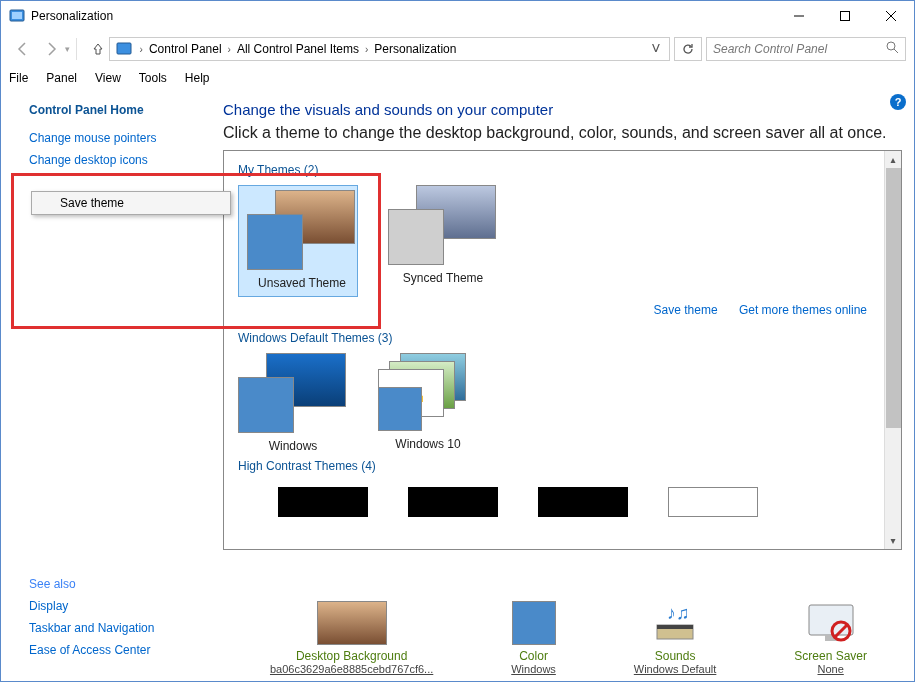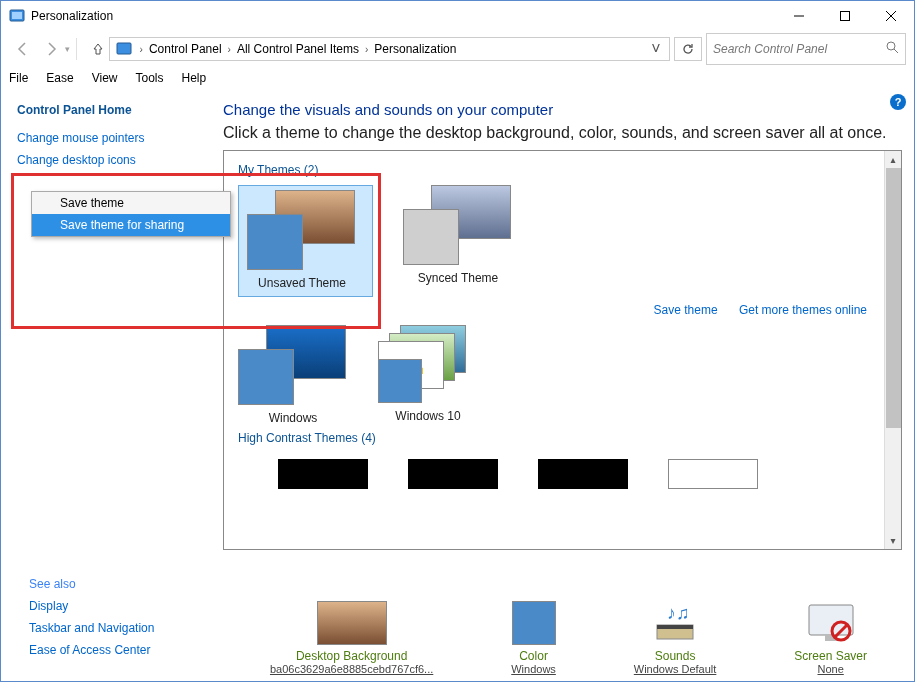--- a/index.html
+++ b/index.html
@@ -18,47 +18,47 @@
 .nav-arrow { width: 28px; height: 28px; display: flex; justify-content: center; align-items: center; color: #a0a0a0; }
 .nav-up { width: 22px; height: 22px; display: flex; justify-content: center; align-items: center; margin-left: 4px; color: #505050; }
 .divider { width: 1px; height: 22px; background: #e0e0e0; margin: 0 6px; }
 .address-bar { flex: 1; height: 24px; border: 1px solid #ccc; display: flex; align-items: center; margin-right: 4px; }
 .address-bar .mini-icon { width: 16px; height: 16px; margin: 0 6px; }
 .crumb { font-size: 12px; padding: 0 4px; }
 .crumb-sep { font-size: 10px; color: #555; padding: 0 2px; }
 .addr-end { margin-left: auto; display: flex; align-items: center; padding-right: 4px; }
 .addr-drop { width: 18px; height: 20px; display: flex; justify-content: center; align-items: center; color: #555; }
 .refresh { width: 28px; height: 24px; border: 1px solid #ccc; display: flex; justify-content: center; align-items: center; }
-.search-box { width: 200px; height: 32px; border: 1px solid #ccc; display: flex; align-items: center; margin-left: 4px; padding: 0 6px; }
+.search-box { width: 200px; height: 24px; border: 1px solid #ccc; display: flex; align-items: center; margin-left: 4px; padding: 0 6px; }
 .search-box span.ph { color: #777; font-size: 12px; flex: 1; font-style: italic; }
 .search-box .search-icon { color: #666; }
 
 
 .menu-bar { height: 22px; display: flex; align-items: center; padding: 0 8px; font-size: 12px; gap: 18px; }
 .menu-bar span { cursor: default; }
 
 
 .content { display: flex; height: calc(100% - 88px); position: relative; }
-.sidebar { width: 210px; padding: 14px 0 0 16px; font-size: 13px; }
+.sidebar { width: 210px; padding: 14px 0 0 28px; font-size: 13px; }
 .cp-home { color: #0b5394; font-weight: 600; margin-bottom: 14px; font-size: 12px; }
 .side-link { color: #0066cc; margin-bottom: 8px; font-size: 12px; cursor: pointer; }
 .see-also { position: absolute; left: 28px; bottom: 16px; }
 .see-also .hdr { color: #3b82f6; font-size: 12px; margin-bottom: 8px; }
 
 .main { flex: 1; padding: 12px 12px 0 12px; position: relative; }
 .h1 { color: #003399; font-size: 15px; font-weight: 400; margin-bottom: 6px; }
 .subtitle { font-size: 16px; color: #222; margin-bottom: 8px; }
 
 
 .themes-panel { border: 1px solid #888; height: 400px; overflow: hidden; position: relative; }
 .themes-inner { padding: 6px 14px 0 14px; }
 .section-hdr { color: #0b5394; font-size: 12px; margin: 6px 0 8px 0; }
 .theme-row { display: flex; gap: 30px; }
 .theme-item { text-align: center; font-size: 12px; color: #222; }
-.theme-item.selected { background: #cce8ff; border:1px solid #66a8e0; padding: 4px 15px 6px 8px;}
+.theme-item.selected { background: #cce8ff; border:1px solid #66a8e0; padding: 4px 0 6px 8px;}
 .theme-preview { width: 110px; height: 80px; position: relative; margin: 0 auto 6px auto; }
 .swatch { position: absolute; width: 56px; height: 56px; background: #4a8ac9; border: 1px solid #888; }
 .thumb { position: absolute; width: 80px; height: 54px; border: 1px solid #888; background: linear-gradient(#dcb38a,#7a4f33); }
 .stack-sm { width: 100px; height: 78px; position: relative; margin: 0 auto; }
 .stack-sm .s1,.stack-sm .s2,.stack-sm .s3 { position: absolute; width: 66px; height: 48px; border:1px solid #888; }
 .stack-sm .s1 { left: 22px; top: 0; background: linear-gradient(#8fcde0,#2f6d9a);}
 .stack-sm .s2 { left: 11px; top: 8px; background: linear-gradient(#d4ecc5,#6aa045);}
 .stack-sm .s3 { left: 0; top: 16px; background: #fff; }
 .sw-below { position: absolute; width: 44px; height: 44px; background:#4a8ac9; border:1px solid #888; left:0; bottom:0; }
 
@@ -169,21 +169,21 @@
     <span class="ph">Search Control Panel</span>
     <span class="search-icon"><svg width="13" height="13">
           <circle cx="5" cy="5" r="4" fill="none" stroke="#777"></circle>
           <line x1="8" y1="8" x2="12" y2="12" stroke="#777"></line>
         </svg></span>
   </div>
 </div>
 
 <div class="menu-bar">
   <span>File</span>
-  <span>Ease</span>
+  <span>Panel</span>
   <span>View</span>
   <span>Tools</span>
   <span>Help</span>
 </div>
 
 <div class="help-icon">?</div>
 
 <div class="content">
   <div class="sidebar">
     <div class="cp-home">Control Panel Home</div>
@@ -219,20 +219,21 @@
             </div>
             <div>Synced Theme</div>
           </div>
         </div>
 
         <div class="theme-links">
           <a>Save theme</a>
           <a>Get more themes online</a>
         </div>
 
+        <div class="section-hdr">Windows Default Themes (3)</div>
         <div class="theme-row">
           <div class="theme-item">
             <div class="theme-preview">
               <div class="thumb" style="left:28px;top:0;background:linear-gradient(#1a6fc9,#0a3f78);"></div>
               <div class="swatch" style="left:0;top:24px;"></div>
             </div>
             <div>Windows</div>
           </div>
           <div class="theme-item">
             <div class="stack-sm">
@@ -298,16 +299,15 @@
           <line x1="34" y1="36" x2="46" y2="24" stroke="#d02020" stroke-width="3"></line>
         </svg>
     </div>
     <div class="lbl">Screen Saver</div>
     <div class="val">None</div>
   </div>
 </div>
 
 <div class="context-menu">
   <div class="item">Save theme</div>
-  <div class="item hover">Save theme for sharing</div>
 </div>
 
 <div class="red-box"></div>
 
 </body></html>

